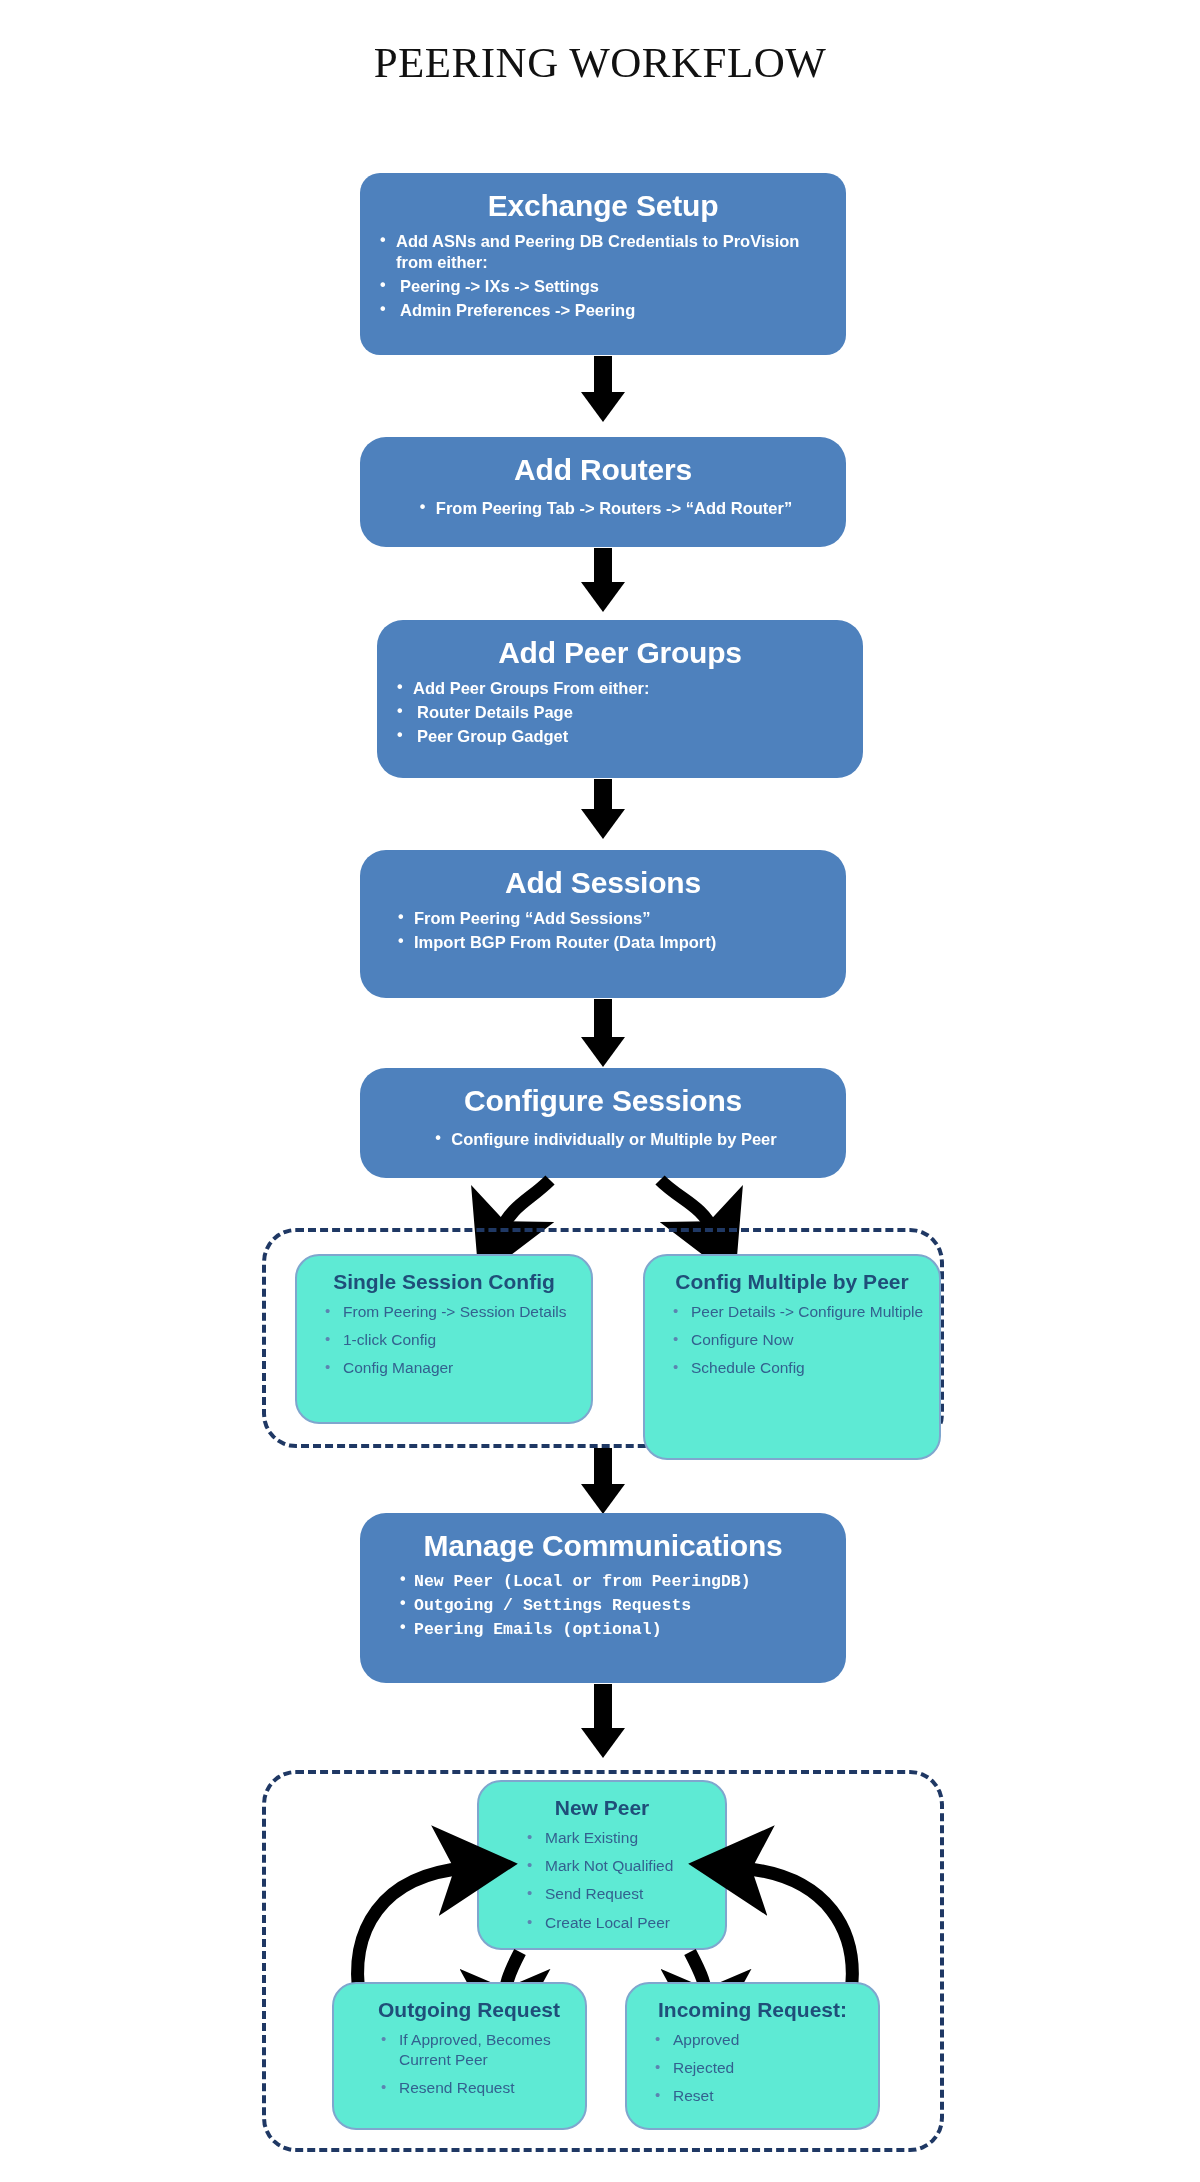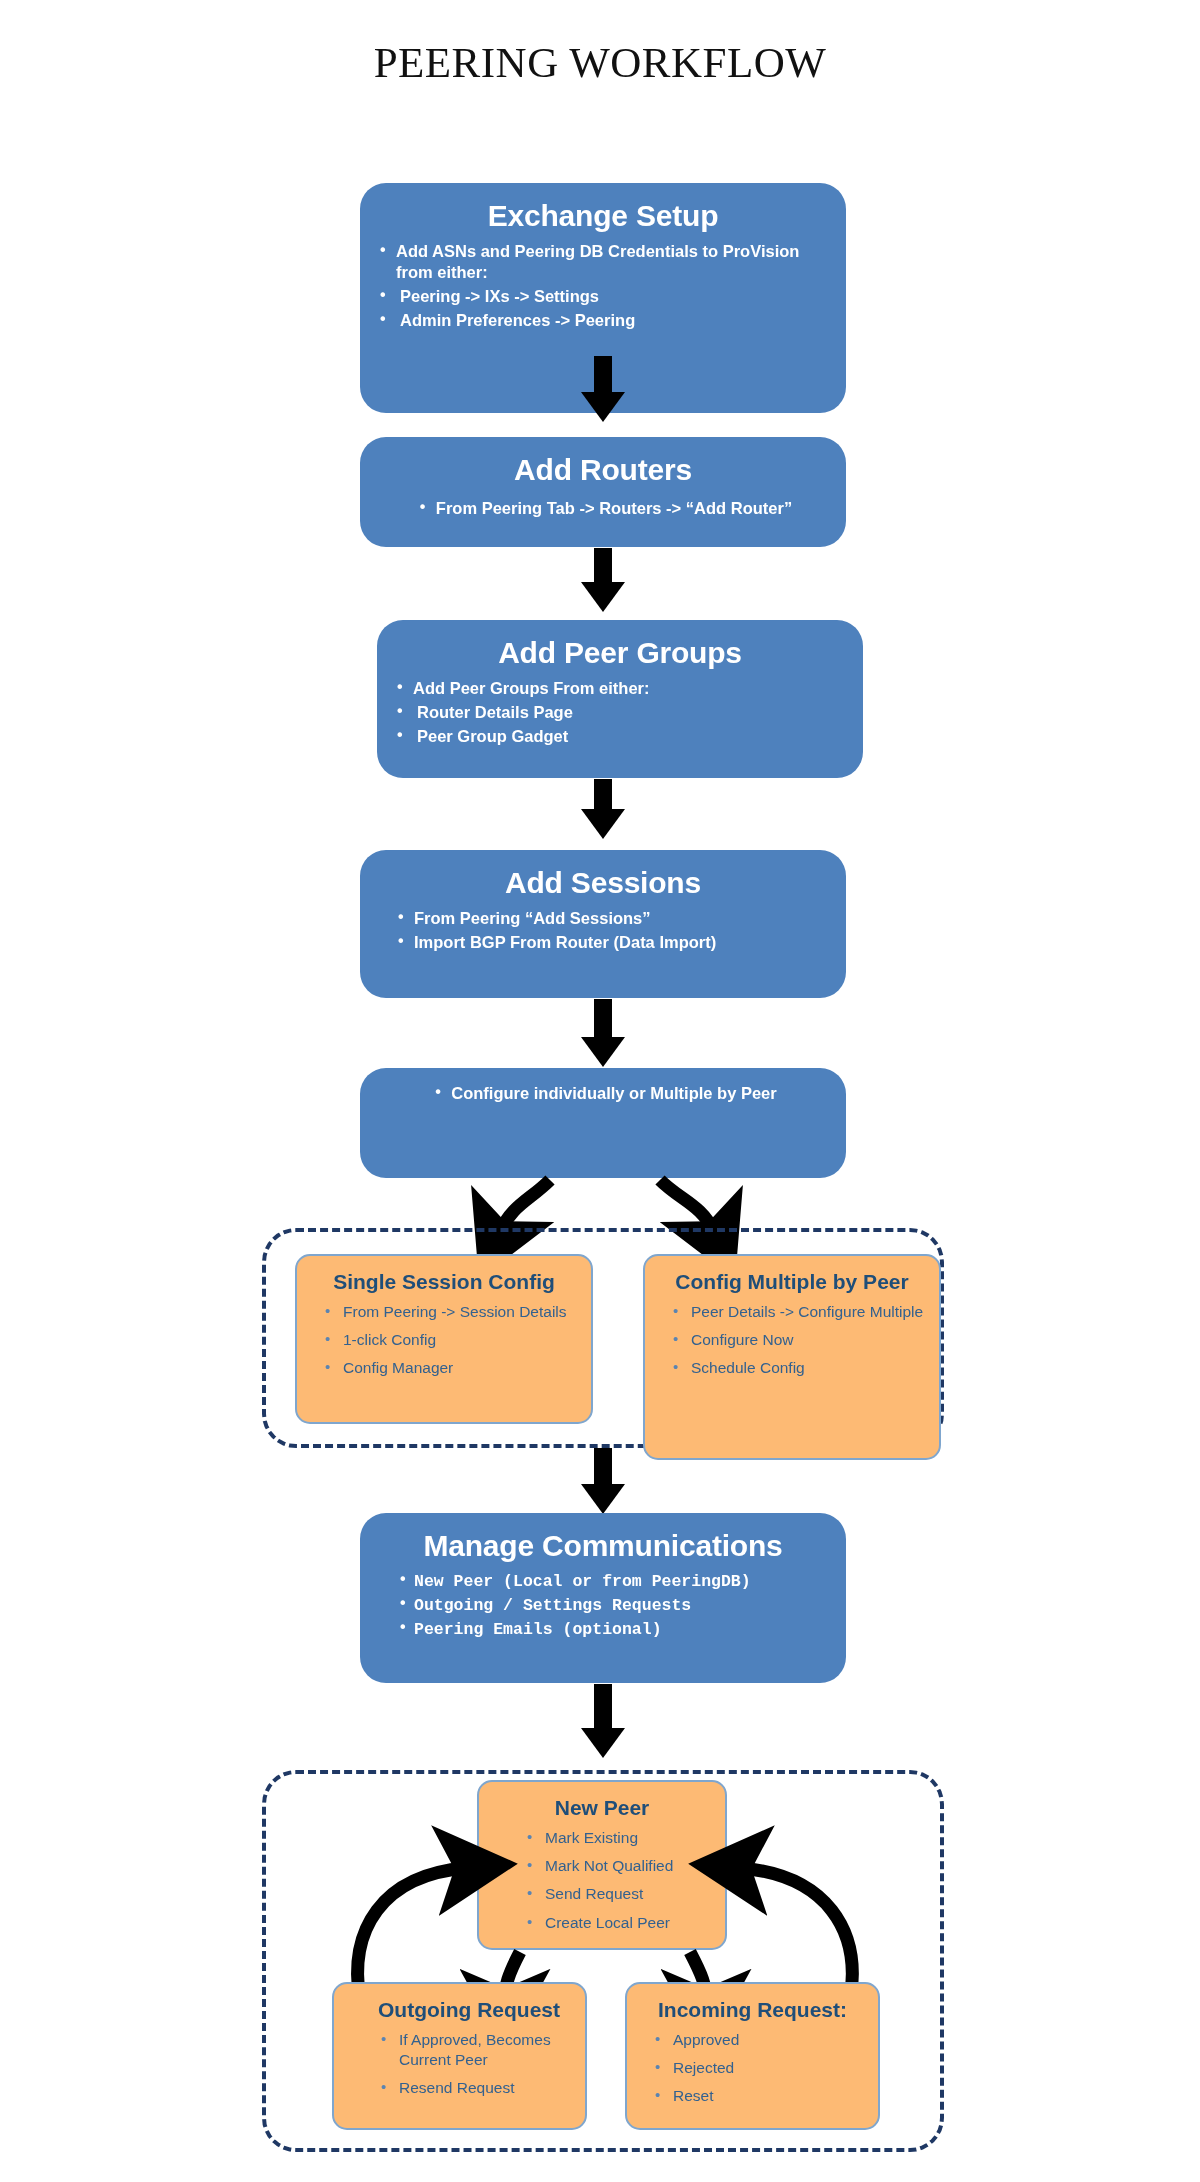--- a/index.html
+++ b/index.html
@@ -57,23 +57,23 @@
     position:absolute;
     border:4px dashed #1F3864;
     border-radius:34px;
     box-sizing:border-box;
     background:transparent;
   }
 
   
   .subbox{
     position:absolute;
-    background:#fdba74;
+    background:#5eead4;
     border:2.5px solid #7FA6CE;
-    border-radius:15px;
+    border-radius:24px;
     box-sizing:border-box;
     padding:10px 12px;
   }
   .sub-title{
     text-align:center;font-weight:bold;font-size:21px;
     color:#1F4E79;margin:4px 0 6px 0;line-height:1.15;
   }
   .subbox ul{list-style:none;margin:0;padding:0 0 0 14px;}
   .subbox li{
     position:relative;font-size:15.5px;color:#33618F;
@@ -88,21 +88,21 @@
   
   .svg-layer{position:absolute;left:0;top:0;pointer-events:none;}
 </style>
 </head>
 <body>
 
 <div class="canvas">
 
   <div class="title">PEERING WORKFLOW</div>
 
-  <div class="step" id="step0" style="top:183px;height:230px;">
+  <div class="step" id="step0" style="top:173px;height:182px;border-radius:20px;">
     <div class="step-title">Exchange Setup</div>
     <ul class="lvl1">
       <li>Add ASNs and Peering DB Credentials to ProVision from either:</li>
     </ul>
     <ul class="lvl2">
       <li>Peering -&gt; IXs -&gt; Settings</li>
       <li>Admin Preferences -&gt; Peering</li>
     </ul>
   </div>
 
@@ -146,20 +146,21 @@
       <li>Import BGP From Router (Data Import)</li>
     </ul>
   </div>
 
   <div>
     <div class="arrow-shaft" style="left:594px;top:999px;height:40px;"></div>
     <div class="arrow-head" style="left:581px;top:1037px;"></div>
   </div>
 
   <div class="step" id="step4" style="top:1068px;height:110px;">
+    <div class="step-title">Configure Sessions</div>
     <ul class="center-block">
       <li>Configure individually or Multiple by Peer</li>
     </ul>
   </div>
 
   <svg class="svg-layer" width="1200" height="2182">
     <defs>
       <marker id="ah" markerWidth="7" markerHeight="7" refX="2.4" refY="3.5" orient="auto" markerUnits="strokeWidth">
         <path d="M0,0 L6.4,3.5 L0,7 L1.5,3.5 z" fill="#000000"></path>
       </marker>

